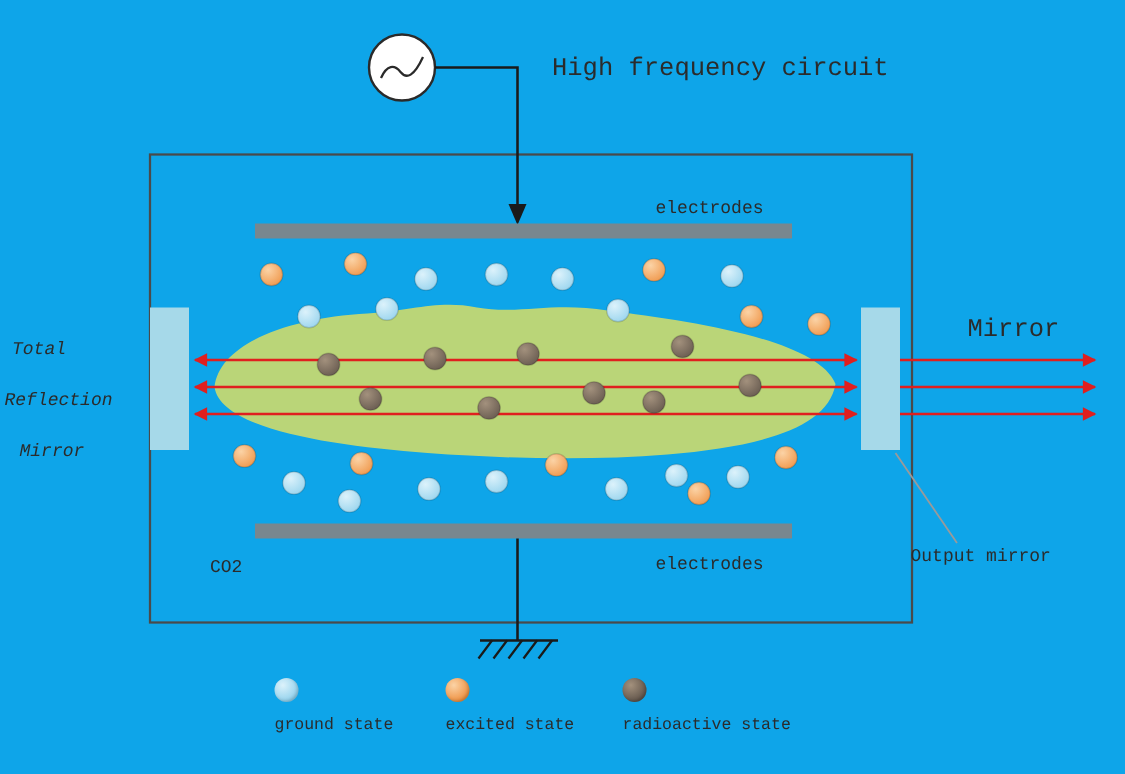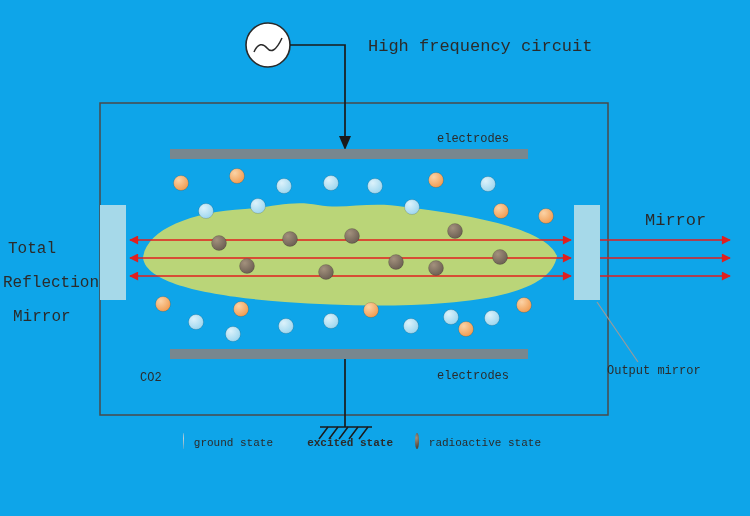--- a/index.html
+++ b/index.html
@@ -8,28 +8,28 @@
     width:750px;height:516px;
     background:#0ea5e9;
     font-family:"Liberation Mono","DejaVu Sans Mono",monospace;
     color:#2b2b2b;
     overflow:hidden;
   }
   .stage svg{position:absolute;left:0;top:0;}
   .lbl{position:absolute;white-space:nowrap;font-size:12px;}
   .lbl.big{font-size:17px;}
   .lbl.small{font-size:12px;}
-  .mirror-label{position:absolute;left:0;top:232px;width:104px;font-size:16px;line-height:34px;}
+  .mirror-label{position:absolute;left:0;top:216px;width:104px;font-size:12px;line-height:34px;font-style:italic;}
   .mirror-label div{white-space:nowrap;}
   .mirror-label div:nth-child(1){margin-left:8px;}
   .mirror-label div:nth-child(2){margin-left:3px;}
   .mirror-label div:nth-child(3){margin-left:13px;}
   .legend-item{
-    position:absolute;top:433px;
-    display:flex;flex-direction:row;align-items:flex-end;gap:10px;
+    position:absolute;top:452px;
+    display:flex;flex-direction:column;align-items:flex-start;gap:10px;
   }
   .legend-item .chip{
     width:16px;height:16px;border-radius:50%;
     box-shadow:inset -1px -1px 2px rgba(0,0,0,0.18);
   }
   .legend-item .legend-label{font-size:11px;white-space:nowrap;}
 </style>
 </head>
 <body>
 
@@ -138,21 +138,21 @@
     <div>Reflection</div>
     <div>Mirror</div>
   </div>
 
   <div class="lbl" style="left:607px;top:364px;text-align:right;">Output mirror</div>
 
   <div class="legend-item" style="left:183px;width:90px;">
     <span class="chip" style="background: radial-gradient(circle at 35% 30%, rgb(220, 242, 251), rgb(143, 208, 236) 75%);"></span>
     <span class="legend-label">ground state</span>
   </div>
-  <div class="legend-item" style="left:297px;width:96px;font-weight:bold;">
+  <div class="legend-item" style="left:297px;width:96px;">
     <span class="chip" style="background: radial-gradient(circle at 35% 30%, rgb(251, 211, 166), rgb(238, 143, 62) 75%);"></span>
     <span class="legend-label">excited state</span>
   </div>
   <div class="legend-item" style="left:415px;width:126px;">
     <span class="chip" style="background: radial-gradient(circle at 35% 30%, rgb(163, 145, 125), rgb(95, 83, 73) 75%);"></span>
     <span class="legend-label">radioactive state</span>
   </div>
 
 </div>
 

